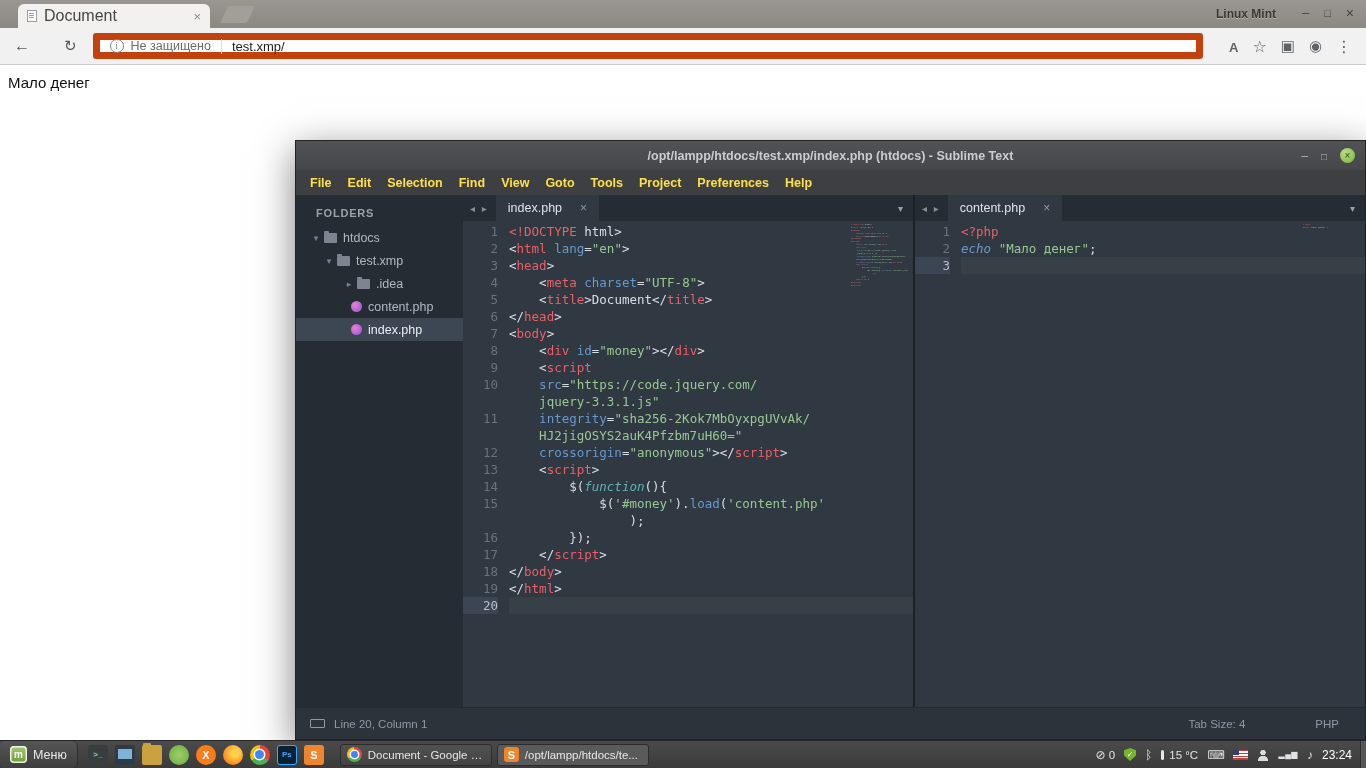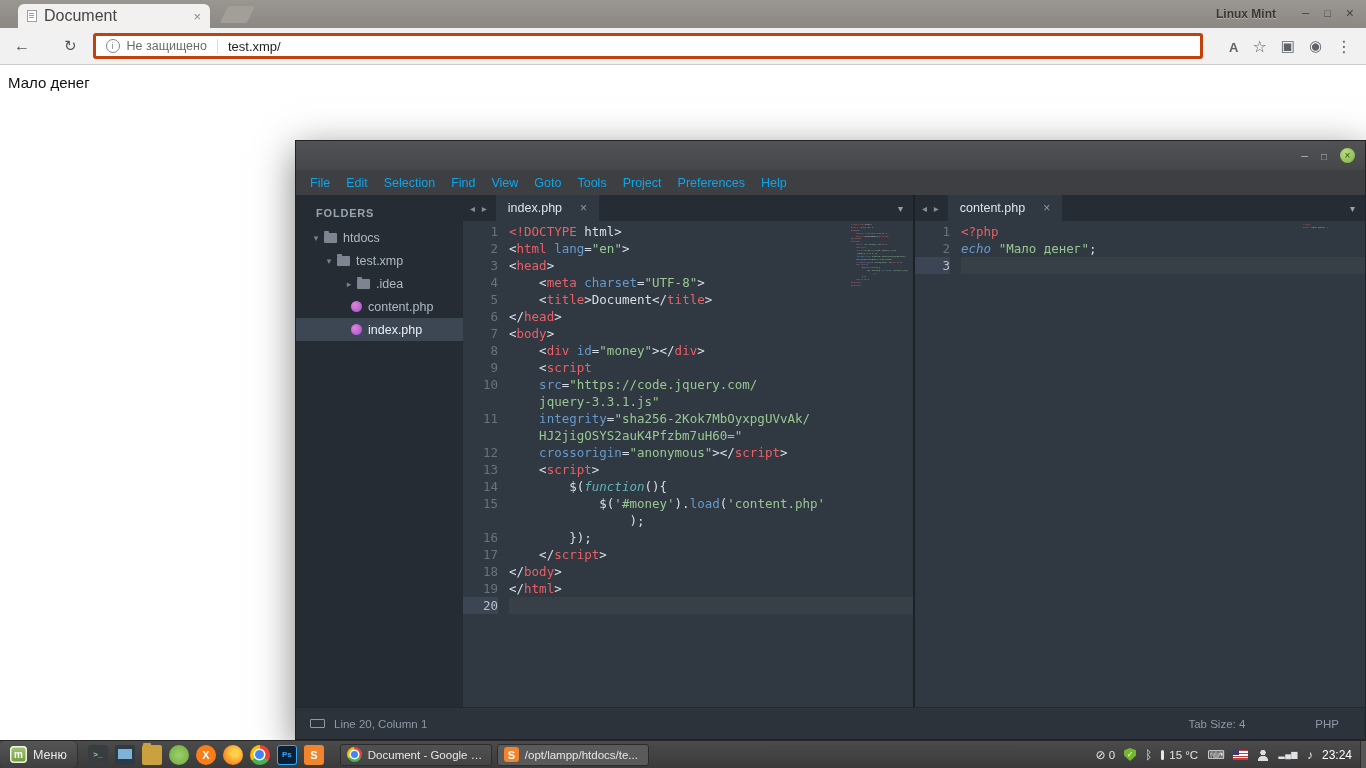--- a/index.html
+++ b/index.html
@@ -27,21 +27,21 @@
   .wm-max::before { content: "□"; font-size: 11px; }
   .wm-close::before { content: "×"; font-size: 14px; }
 
   .toolbar { position: absolute; top: 28px; left: 0; right: 0; height: 37px; background: #f1f1f1;
              border-bottom: 1px solid #cfcdcb; display: flex; align-items: center; padding: 0 14px; }
   .nav-icon { color: #575757; font-size: 16px; }
   .back { margin-right: 34px; }
   .back::before { content: "←"; }
   .reload { margin-right: 16px; font-size: 15px; }
   .reload::before { content: "↻"; }
-  .omnibox { flex: 1; height: 26px; background: #fff; border: 3px solid #c2410c; border-radius: 3px;
+  .omnibox { flex: 1; height: 26px; background: #fff; border: 7px solid #c2410c; border-radius: 3px;
              display: flex; align-items: center; padding: 0 10px; gap: 7px; margin-right: 12px; }
   .info-icon { width: 14px; height: 14px; border: 1.3px solid #80868b; border-radius: 50%; color: #80868b;
                font-size: 9px; display: flex; align-items: center; justify-content: center; flex: none; }
   .info-icon::before { content: "i"; }
   .sec-label { font-size: 12.5px; color: #6b6b6b; }
   .omni-sep { width: 1px; height: 15px; background: #dcdcdc; margin: 0 3px; }
   .url-text { font-size: 13px; color: #1f1f1f; }
   .tool-icon { color: #5f6368; font-size: 15px; margin-left: 14px; }
   .translate-icon::before { content: "A"; font-weight: bold; font-size: 13px; }
   .star-icon::before { content: "☆"; font-size: 16px; }
@@ -61,21 +61,21 @@
   .st-title { flex: 1; text-align: center; font-size: 12.5px; font-weight: bold; color: #c9cdd1; }
   .st-btns { position: absolute; right: 10px; top: 0; height: 29px; display: flex; gap: 13px; align-items: center; }
   .st-min, .st-max { color: #b4b4b4; font-size: 12px; }
   .st-min::before { content: "–"; }
   .st-max::before { content: "□"; font-size: 10px; }
   .st-close { width: 15px; height: 15px; border-radius: 50%;
               background: radial-gradient(circle at 35% 30%, #b9de80, #7cb043); display: flex;
               align-items: center; justify-content: center; font-size: 10px; color: #2d4d12; }
   .st-close::before { content: "×"; }
   .st-menubar { height: 25px; background: #3e3f43; display: flex; align-items: center; padding-left: 6px;
-                font-size: 12.5px; color: #0ea5e9; flex: none; }
+                font-size: 12.5px; color: #fde047; flex: none; font-weight: bold; }
   .st-menu-item { padding: 0 8px; }
 
   .st-body { flex: 1; display: flex; min-height: 0; }
   .st-sidebar { width: 167px; background: #262c33; flex: none; overflow: hidden; }
   .st-folders-heading { margin: 12px 0 7px 20px; font-size: 11px; font-weight: bold;
                         letter-spacing: .8px; color: #99a3ae; }
   .tree-row { height: 23px; display: flex; align-items: center; font-size: 12.5px; color: #aeb9c3; }
   .tree-row.selected { background: #3d4653; color: #e8eef4; }
   .tree-arrow { width: 12px; font-size: 9px; color: #78828d; text-align: center; flex: none; }
   .tree-arrow.open::before { content: "▾"; }
@@ -223,20 +223,21 @@
       <span class="tool-icon ext2"></span>
       <span class="tool-icon menu-dots"></span>
     </div>
     <div class="page">
       <div class="page-text">Мало денег</div>
     </div>
   </div>
 
   <div class="sublime">
     <div class="st-titlebar">
+      <span class="st-title">/opt/lampp/htdocs/test.xmp/index.php (htdocs) - Sublime Text</span>
       <div class="st-btns">
         <span class="st-min"></span>
         <span class="st-max"></span>
         <span class="st-close"></span>
       </div>
     </div>
     <div class="st-menubar" id="st-menu">
         <span class="st-menu-item">File</span>
         <span class="st-menu-item">Edit</span>
         <span class="st-menu-item">Selection</span>

